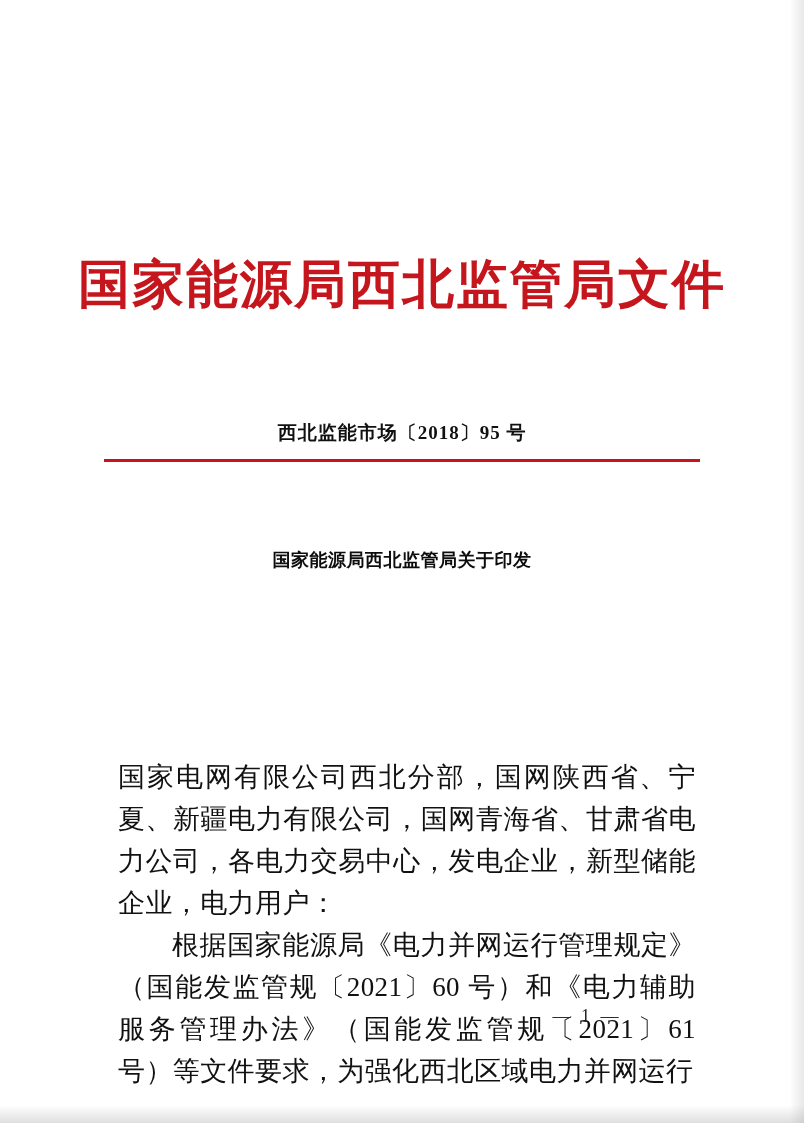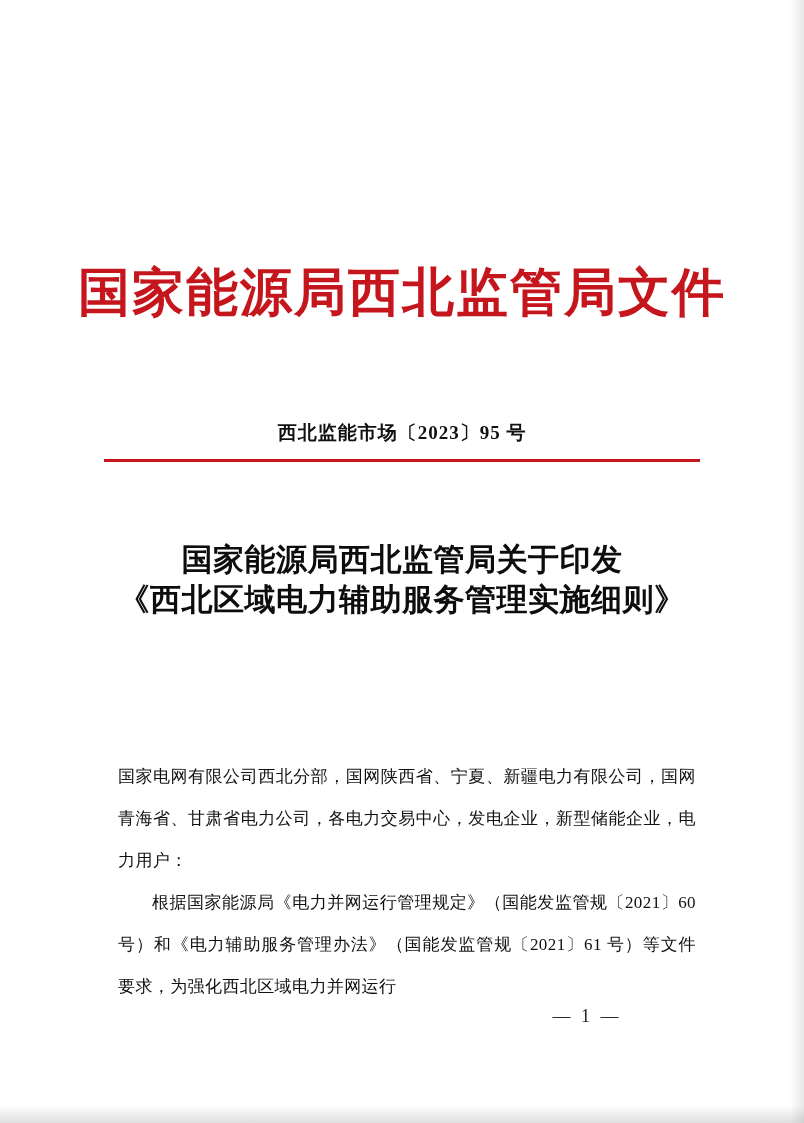--- a/index.html
+++ b/index.html
@@ -34,21 +34,21 @@
     top: 0;
     bottom: 0;
     right: 0;
     width: 14px;
     background: linear-gradient(to right, rgba(255,255,255,0) 0%, rgba(150,150,150,0.22) 100%);
     pointer-events: none;
   }
 
   .masthead {
     position: absolute;
-    top: 262px;
+    top: 254px;
     left: 0;
     width: 804px;
     text-align: center;
     color: #c4161c;
     font-family: "DejaVu Serif", "Liberation Serif", serif;
     font-weight: bold;
     font-size: 52px;
     letter-spacing: 2px;
     line-height: 1.15;
     white-space: nowrap;
@@ -75,36 +75,36 @@
     background: #c4161c;
   }
 
   .title-block {
     position: absolute;
     top: 540px;
     left: 112px;
     width: 580px;
     text-align: center;
     font-weight: bold;
-    font-size: 31px;
+    font-size: 18px;
     line-height: 40px;
     color: #0d0d0d;
     letter-spacing: 0.5px;
   }
   .title-block .tline {
     display: block;
     white-space: nowrap;
   }
 
   .body-text {
     position: absolute;
     top: 756px;
     left: 118px;
     width: 578px;
-    font-size: 17px;
+    font-size: 27px;
     line-height: 42px;
     color: #111;
     letter-spacing: 0.4px;
     text-align: justify;
   }
   .body-text p {
     margin: 0;
   }
   .body-text p.indent {
     text-indent: 2em;
@@ -123,27 +123,26 @@
     box-sizing: border-box;
   }
 </style>
 </head>
 <body>
 
 <div class="page">
 
   <div class="masthead">国家能源局西北监管局文件</div>
 
-  <div class="doc-number">西北监能市场〔2023〕95 号</div>
+  <div class="doc-number">西北监能市场〔2018〕95 号</div>
 
   <div class="red-rule"></div>
 
   <div class="title-block">
     <span class="tline">国家能源局西北监管局关于印发</span>
-    <span class="tline">《西北区域电力辅助服务管理实施细则》</span>
   </div>
 
   <div class="body-text">
     <p>国家电网有限公司西北分部，国网陕西省、宁夏、新疆电力有限公司，国网青海省、甘肃省电力公司，各电力交易中心，发电企业，新型储能企业，电力用户：</p>
     <p class="indent">根据国家能源局《电力并网运行管理规定》（国能发监管规〔2021〕60 号）和《电力辅助服务管理办法》（国能发监管规〔2021〕61 号）等文件要求，为强化西北区域电力并网运行</p>
   </div>
 
   <div class="page-number">— 1 —</div>
 
   <div class="scan-shadow-right"></div>

